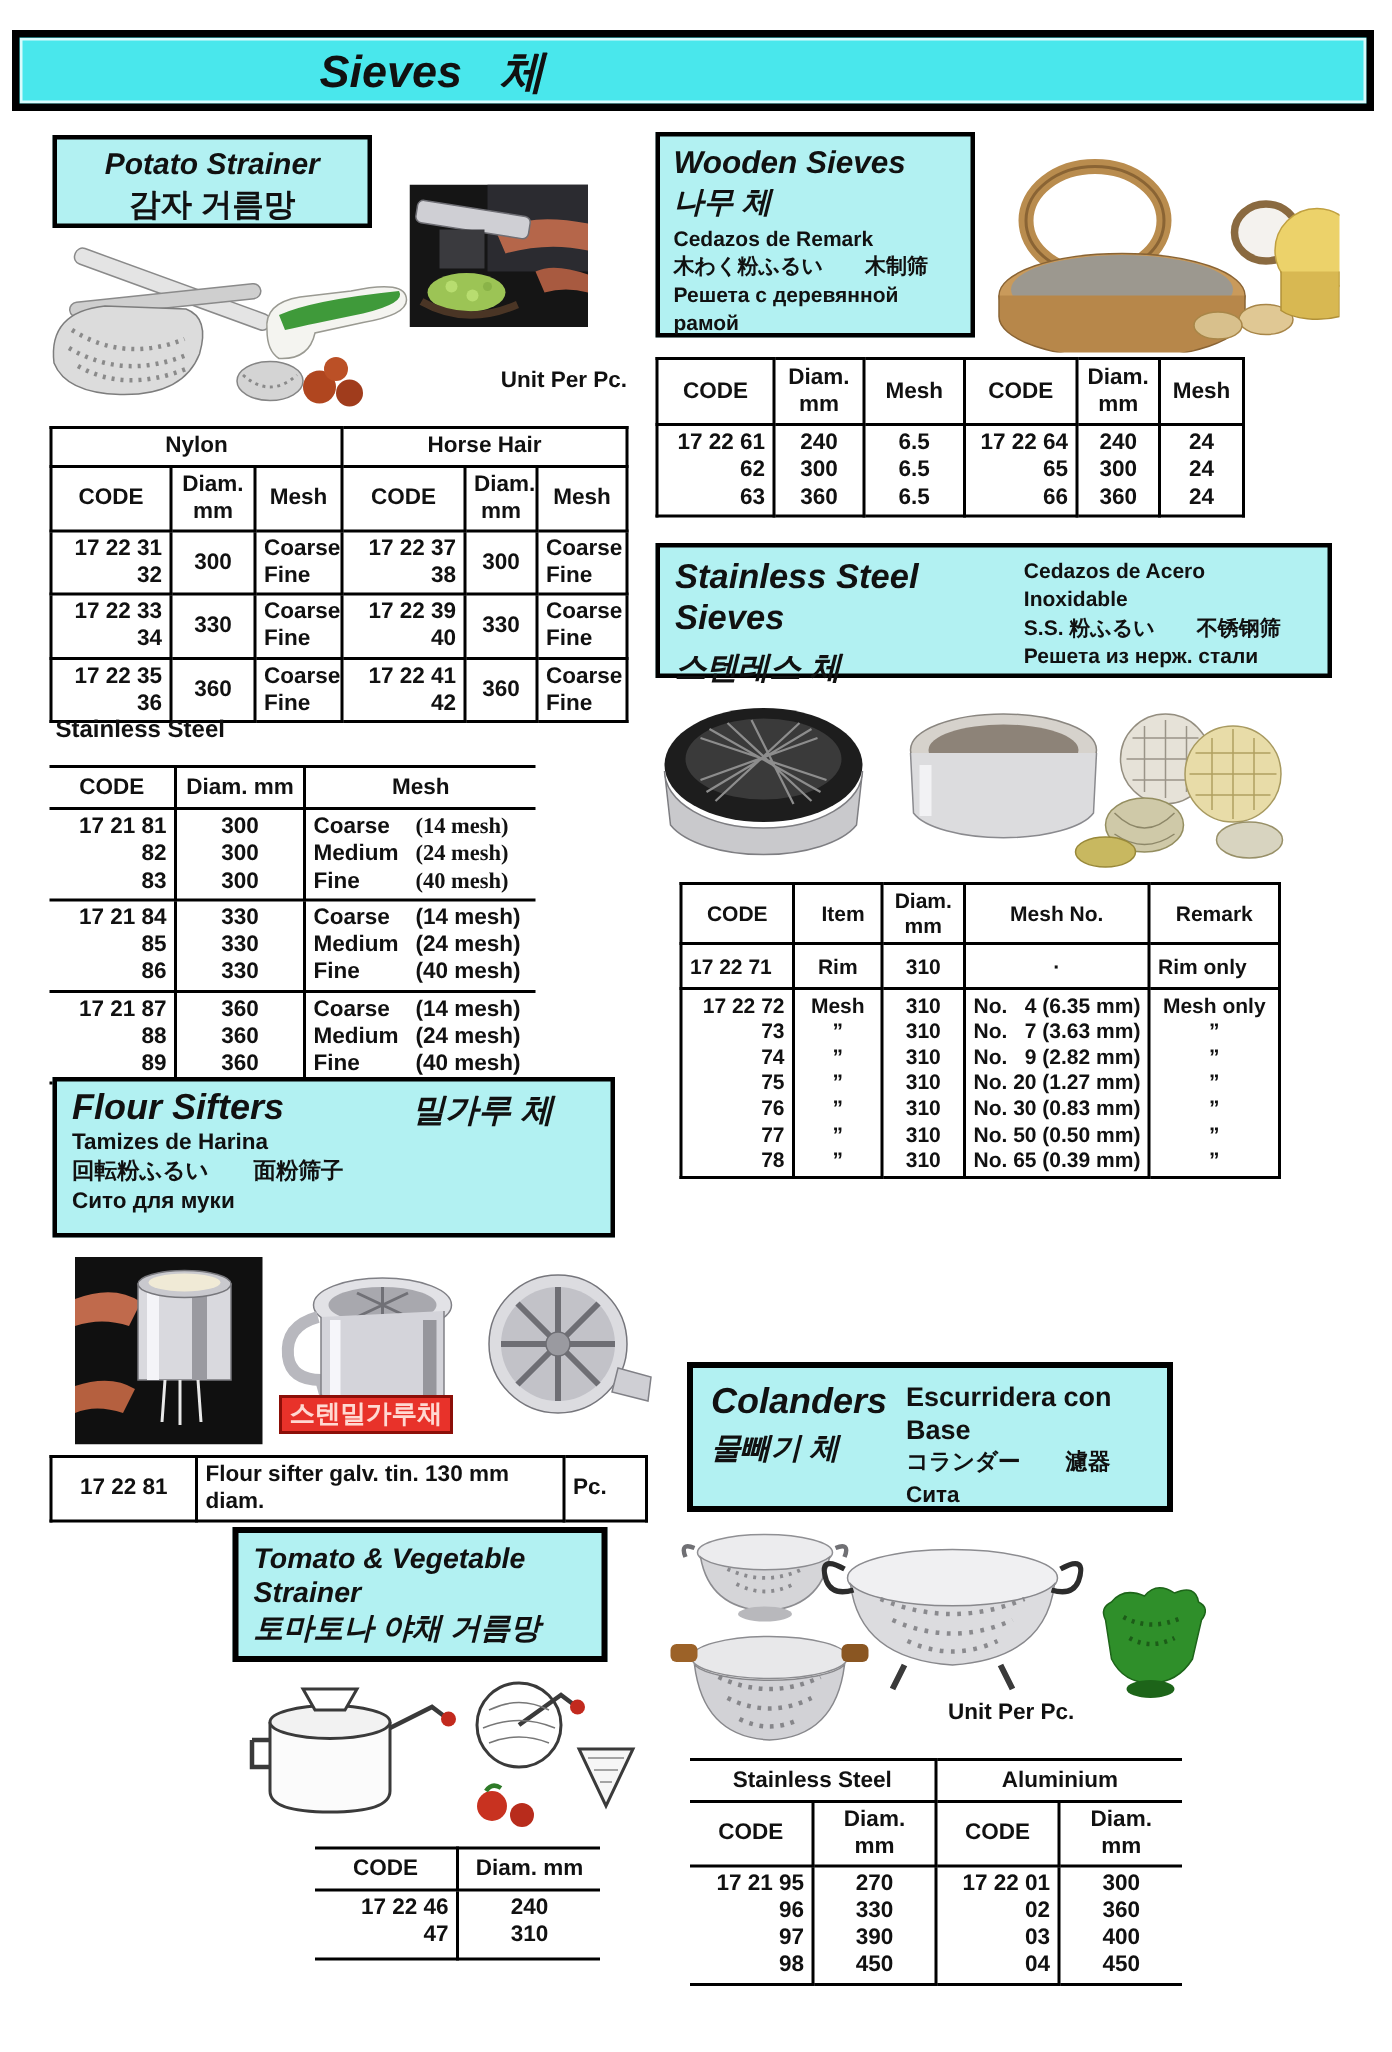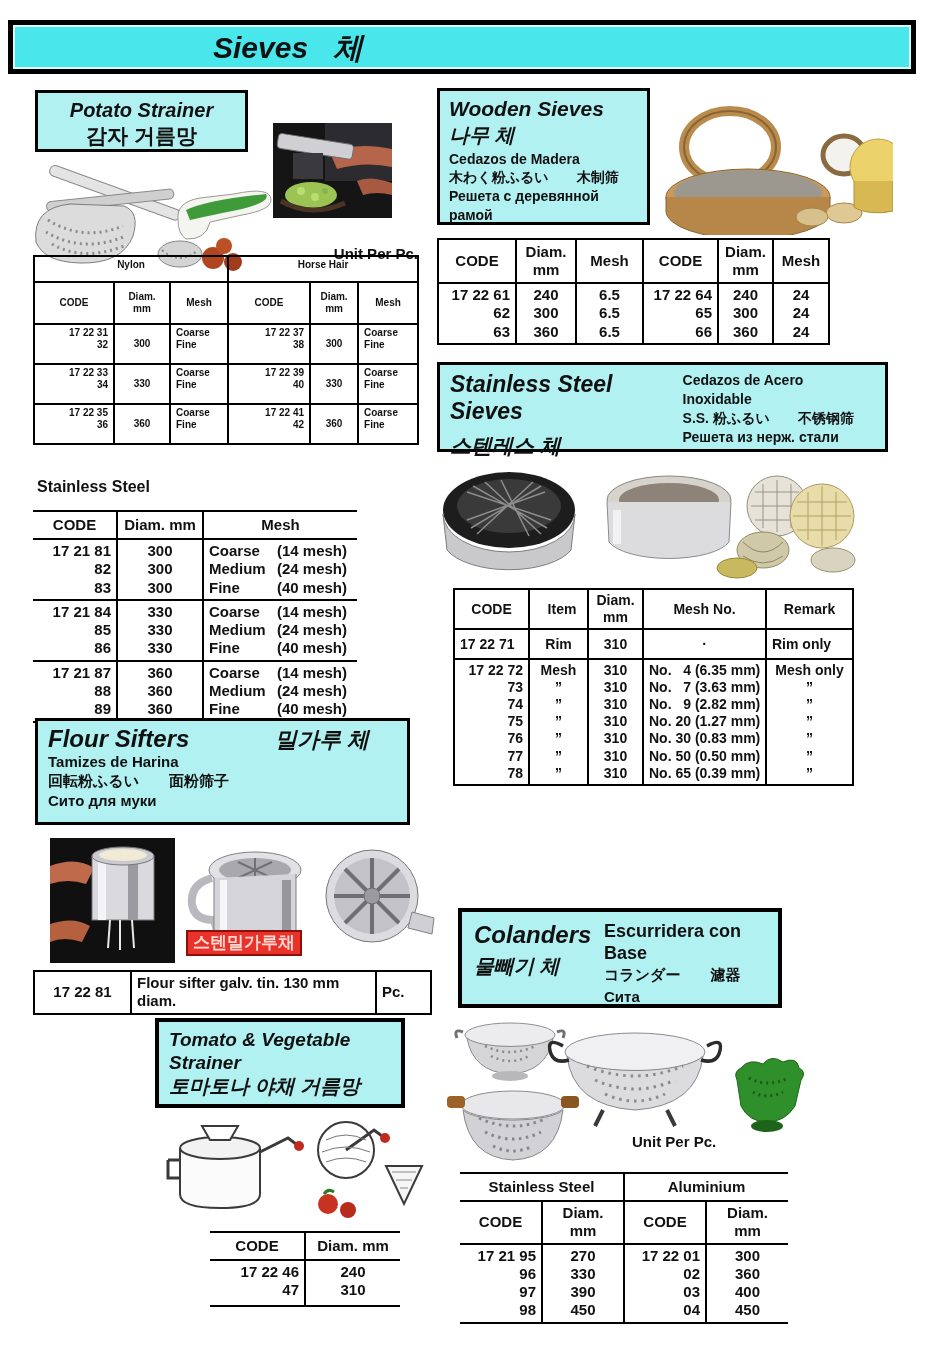--- a/index.html
+++ b/index.html
@@ -68,21 +68,21 @@
     <rect x="20" y="30" width="30" height="26" fill="#3a3a3e"></rect>
     <ellipse cx="38" cy="72" rx="26" ry="13" fill="#9cc455"></ellipse>
     <circle cx="28" cy="68" r="4" fill="#b8dd70"></circle>
       <circle cx="42" cy="74" r="4" fill="#b8dd70"></circle>
     <circle cx="52" cy="68" r="3" fill="#8ab348"></circle>
     <path d="M8 78 Q38 95 72 80" stroke="#4a3525" stroke-width="5" fill="none"></path>
   </svg>
 
   <div class="abs note" style="left:318px;top:245px;width:100px;text-align:right;">Unit Per Pc.</div>
 
-  <table class="abs tbl bA" style="left:33px;top:255px;width:384px;font-size:10px;">
+  <table class="abs tbl bA" style="left:33px;top:284px;width:384px;font-size:15px;">
     <colgroup>
         <col style="width:80px">
         <col style="width:56px">
         <col style="width:58px">
               <col style="width:82px">
         <col style="width:48px">
         <col style="width:60px">
       </colgroup>
     <tbody>
         <tr style="height:26px;">
@@ -155,21 +155,21 @@
     <tr style="height:56px;">
       <td class="ta-r ml hline-bot vline-r">17 21 81
 82
 83</td>
       <td class="ta-c ml hline-bot vline-r">300
 300
 300</td>
       <td class="ta-l hline-bot">
         <span class="ml" style="display:inline-block;width:68px;vertical-align:top;">Coarse
 Medium
-Fine</span><span class="ml" style="display:inline-block;vertical-align:top;">(14 mesh)
+Fine</span><span class="ml" style="display:inline-block;vertical-align:top;font-family:Liberation Serif, serif;">(14 mesh)
 (24 mesh)
 (40 mesh)</span>
       </td>
     </tr>
     <tr style="height:56px;">
       <td class="ta-r ml hline-bot vline-r">17 21 84
 85
 86</td>
       <td class="ta-c ml hline-bot vline-r">330
 330
@@ -289,21 +289,21 @@
 47</td>
       <td class="ta-c ml hline-bot">240
 310</td>
     </tr>
   </tbody>
     </table>
 
   <div class="abs box" style="left:437px;top:88px;width:213px;height:137px;padding:5px 9px;">
     <div class="bt" style="font-size:21px;line-height:25px;">Wooden Sieves</div>
     <div class="bt" style="font-size:20px;line-height:29px;">나무 체</div>
-    <div class="bsub" style="font-size:14px;line-height:18px;">Cedazos de Madera</div>
+    <div class="bsub" style="font-size:14px;line-height:18px;">Cedazos de Remark</div>
     <div class="bsub ml" style="font-size:14px;line-height:19px;">木わく粉ふるい　　木制筛</div>
     <div class="bsub" style="font-size:14px;line-height:19px;">Решета с деревянной рамой</div>
   </div>
 
   <svg class="abs" style="left:648px;top:95px;" width="245" height="140" viewBox="0 0 245 140">
     <ellipse cx="82" cy="52" rx="46" ry="36" fill="none" stroke="#b98c4e" stroke-width="10"></ellipse>
     <ellipse cx="82" cy="52" rx="46" ry="36" fill="none" stroke="#8a6434" stroke-width="2"></ellipse>
     <ellipse cx="100" cy="102" rx="82" ry="28" fill="#c99a5b" stroke="#8a6434"></ellipse>
     <ellipse cx="100" cy="98" rx="74" ry="23" fill="#9c988f"></ellipse>
     <path d="M18 102 L18 116 A82 28 0 0 0 182 116 L182 102" fill="#b7874a" stroke="#8a6434"></path>

